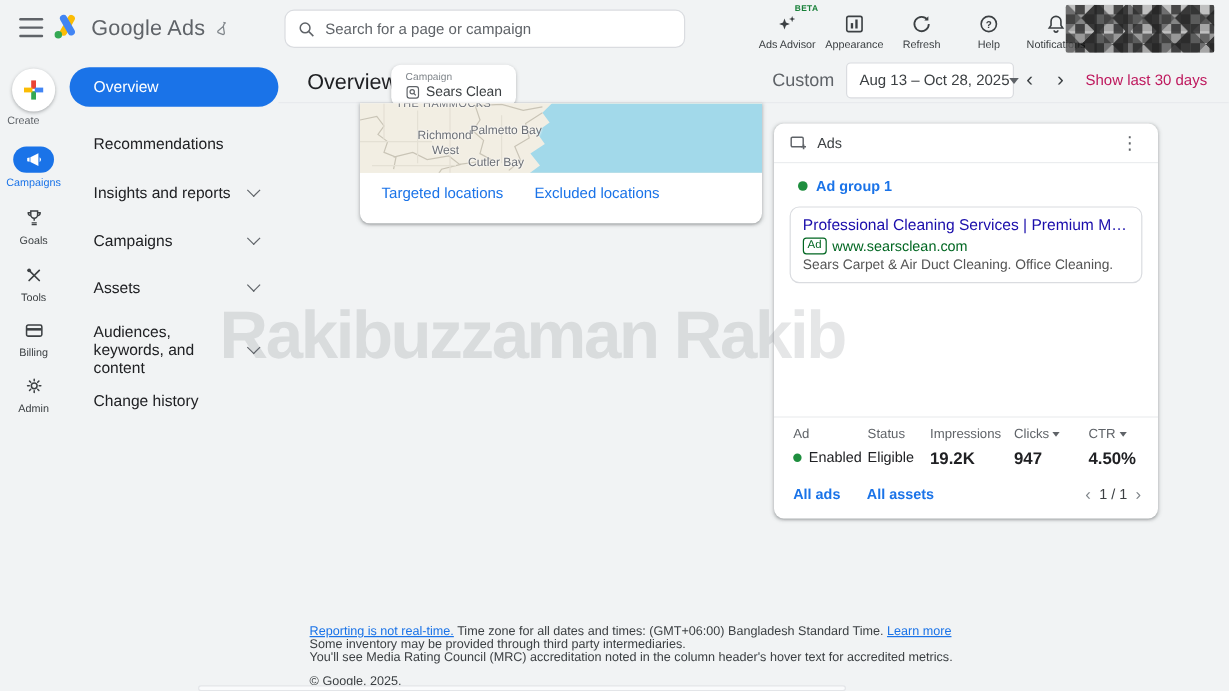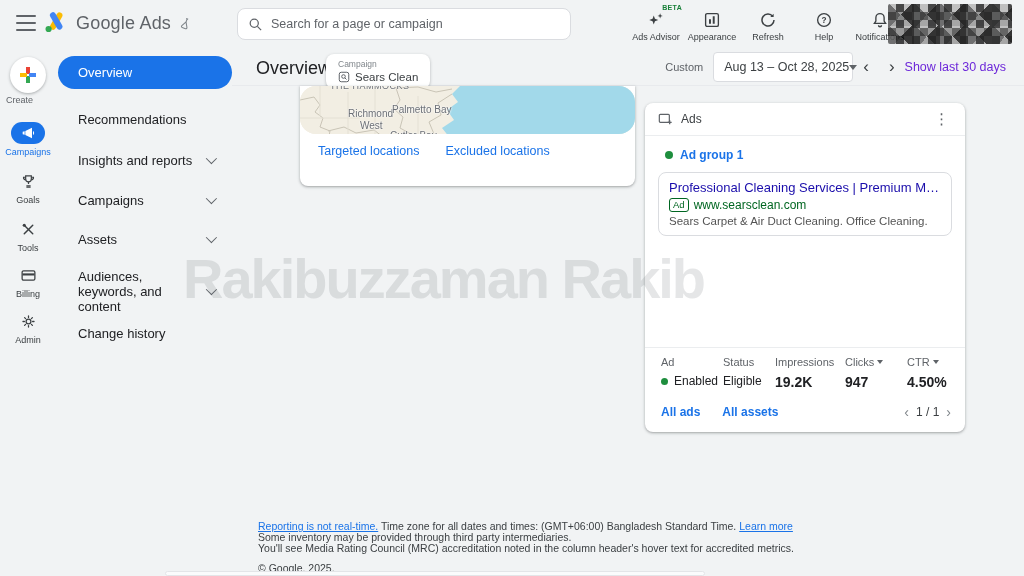--- a/index.html
+++ b/index.html
@@ -52,30 +52,30 @@
   .nav-item.active { background:#1a73e8; color:#fff; height:33px; }
   .nav-item .chev { position:absolute; right:18px; width:8px; height:8px; border-right:1.6px solid #5f6368; border-bottom:1.6px solid #5f6368; transform:rotate(45deg) translateY(-2px); }
   .nav-item.two-line { height:46px; line-height:15px; align-items:center; padding-right:30px; }
   
   .page-header { position:absolute; left:232px; top:48px; width:792px; height:38px; border-bottom:1px solid #e8eaed; }
   .page-title { position:absolute; left:24px; top:10px; font-size:18px; color:#202124; }
   .scope-chip { position:absolute; left:94px; top:6px; background:#fff; border-radius:8px; box-shadow:0 1px 3px rgba(60,64,67,.35); padding:5px 12px 6px 12px; cursor:pointer; }
   .scope-chip .kind { font-size:8.5px; color:#80868b; margin-bottom:2px; }
   .scope-chip .val { display:flex; align-items:center; gap:5px; font-size:11.5px; color:#3c4043; }
   .date-area { position:absolute; right:0; top:0; height:38px; display:flex; align-items:center; }
-  .date-mode { font-size:11px; color:#5f6368; margin-right:10px; }
+  .date-mode { font-size:15px; color:#5f6368; margin-right:10px; }
   .date-box { width:140px; height:30px; background:#fff; border:1px solid #dadce0; border-radius:4px; display:flex; align-items:center; justify-content:space-between; padding:0 10px; cursor:pointer; }
   .date-box .txt { font-size:12.5px; color:#3c4043; white-space:nowrap; }
   .caret { width:0; height:0; border-left:4px solid transparent; border-right:4px solid transparent; border-top:5px solid #5f6368; }
   .date-nav { font-size:17px; color:#3c4043; padding:0 10px; cursor:pointer; user-select:none; }
-  .quick-link { font-size:12.5px; color:#6d28d9; margin:0 18px 0 0; cursor:pointer; white-space:nowrap; }
+  .quick-link { font-size:12.5px; color:#be185d; margin:0 18px 0 8px; cursor:pointer; white-space:nowrap; }
   
   .card { position:absolute; background:#fff; box-shadow:0 1px 2px rgba(60,64,67,.3),0 1px 3px 1px rgba(60,64,67,.12); }
   .map-card { left:300px; top:86px; width:335px; height:100px; border-radius:0 0 8px 8px; overflow:hidden; }
-  .map-viewport { position:relative; width:335px; height:48px; background:#f2eee3; overflow:hidden;border-radius:16px; }
+  .map-viewport { position:relative; width:335px; height:58px; background:#f2eee3; overflow:hidden; }
   .map-label { position:absolute; font-size:10px; color:#6b6f76; text-align:center; white-space:nowrap; text-shadow:0 0 2px #fff,0 0 2px #fff; }
   .map-links { height:33px; display:flex; align-items:center; gap:26px; padding-left:18px; background:#fff; }
   .map-links .lnk { font-size:12.5px; color:#1a73e8; cursor:pointer; }
   .ads-card { left:645px; top:103px; width:320px; height:329px; border-radius:8px; display:flex; flex-direction:column; }
   .ads-head { height:33px; display:flex; align-items:center; padding:0 12px; border-bottom:1px solid #ebedef; }
   .ads-head .ttl { font-size:12px; color:#3c4043; margin-left:8px; flex:1; }
   .kebab { font-size:15px; color:#5f6368; cursor:pointer; padding:0 4px; letter-spacing:0; }
   .adgroup-row { display:flex; align-items:center; gap:7px; padding:12px 16px 8px 20px; cursor:pointer; }
   .dot { width:8px; height:8px; border-radius:50%; background:#1e8e3e; flex:none; }
   .adgroup-row .name { font-size:12px; color:#1a73e8; font-weight:bold; }

